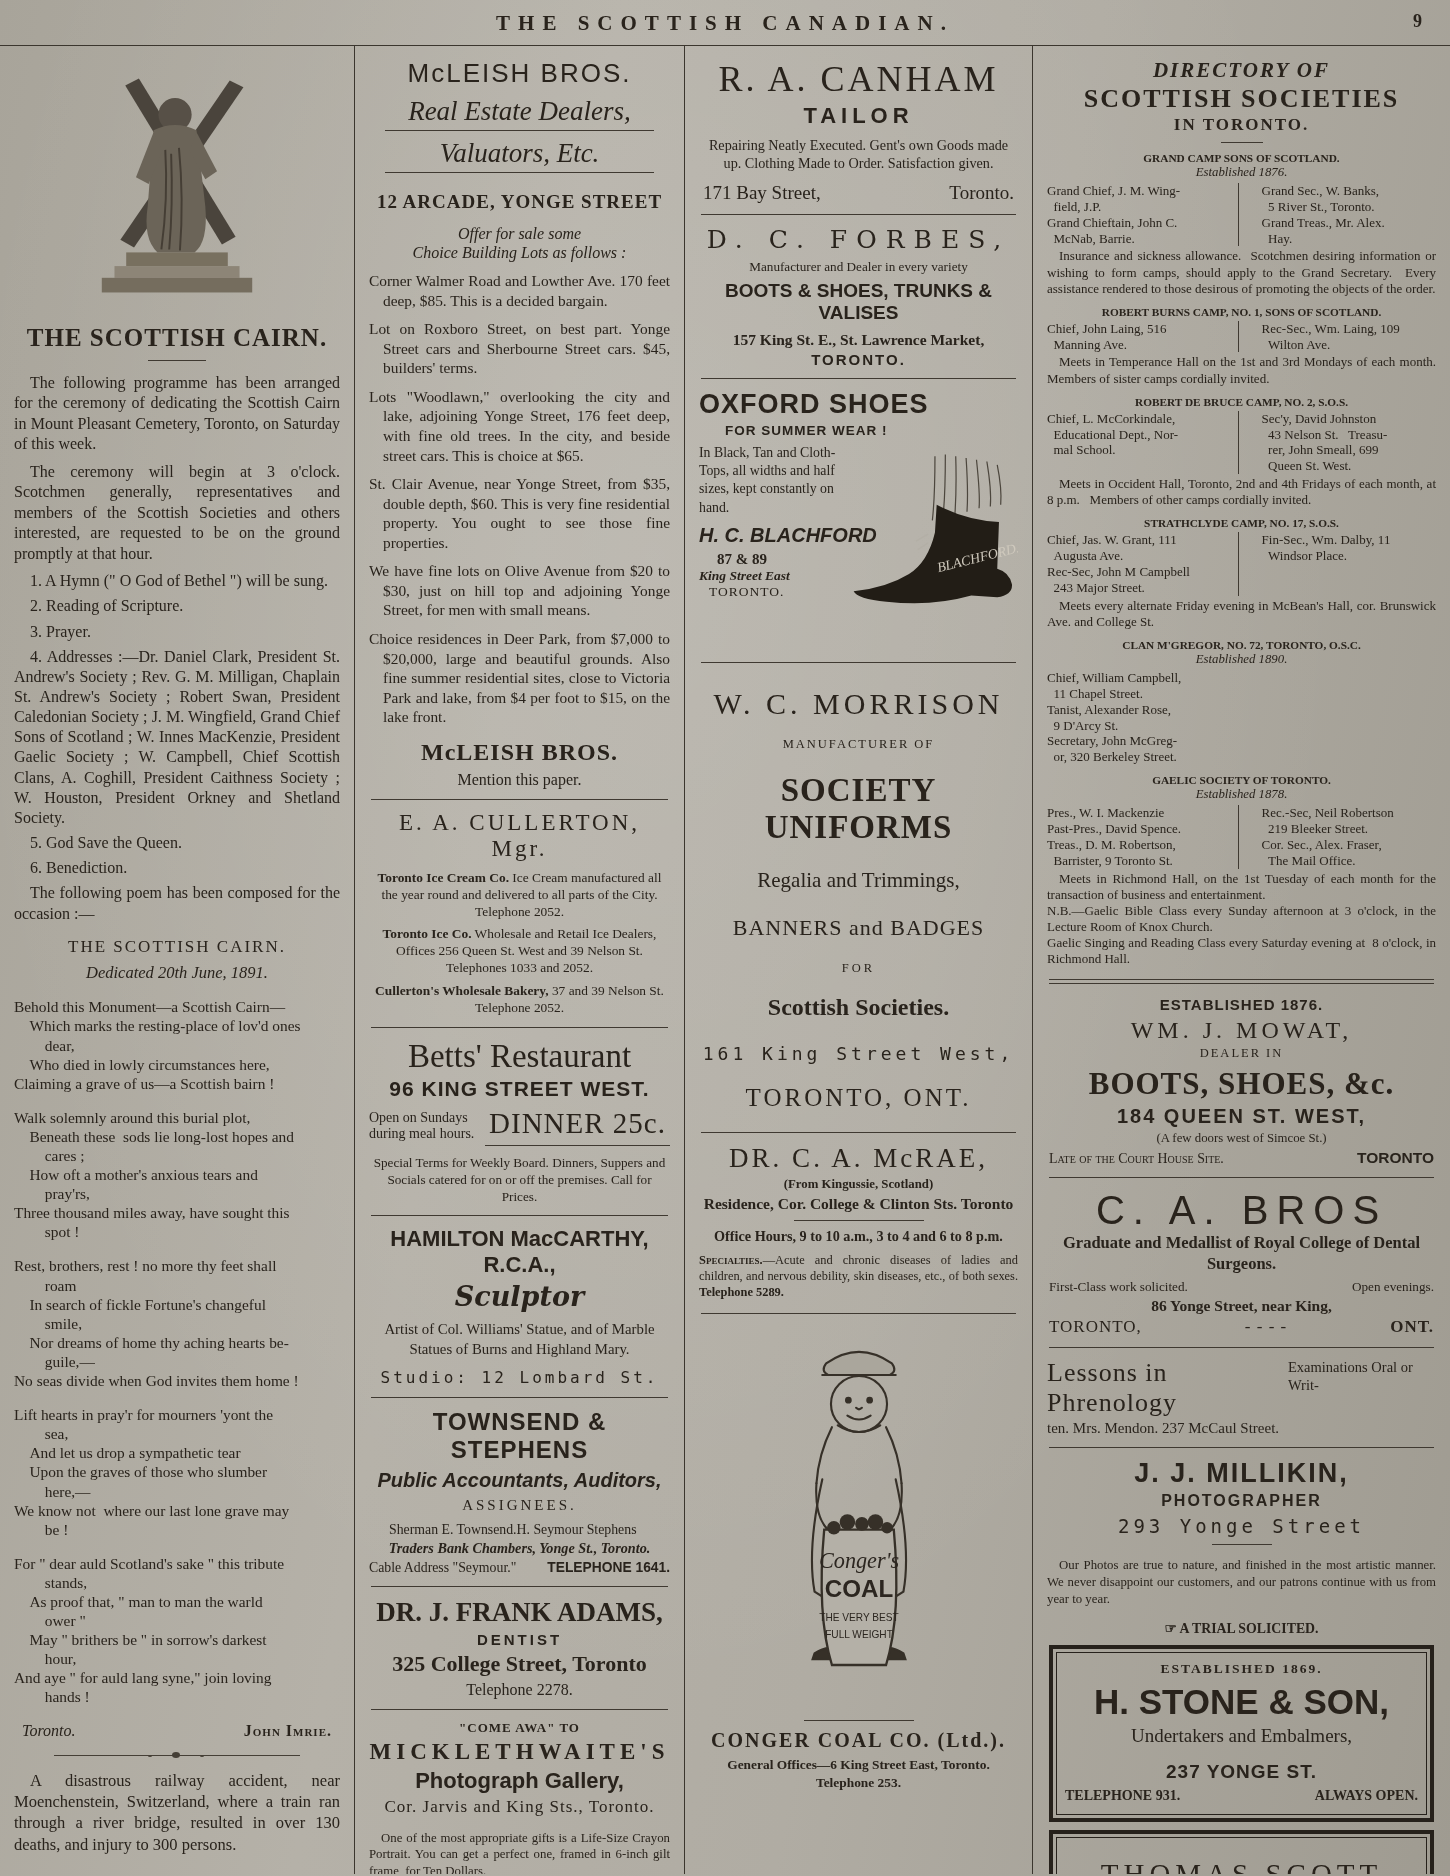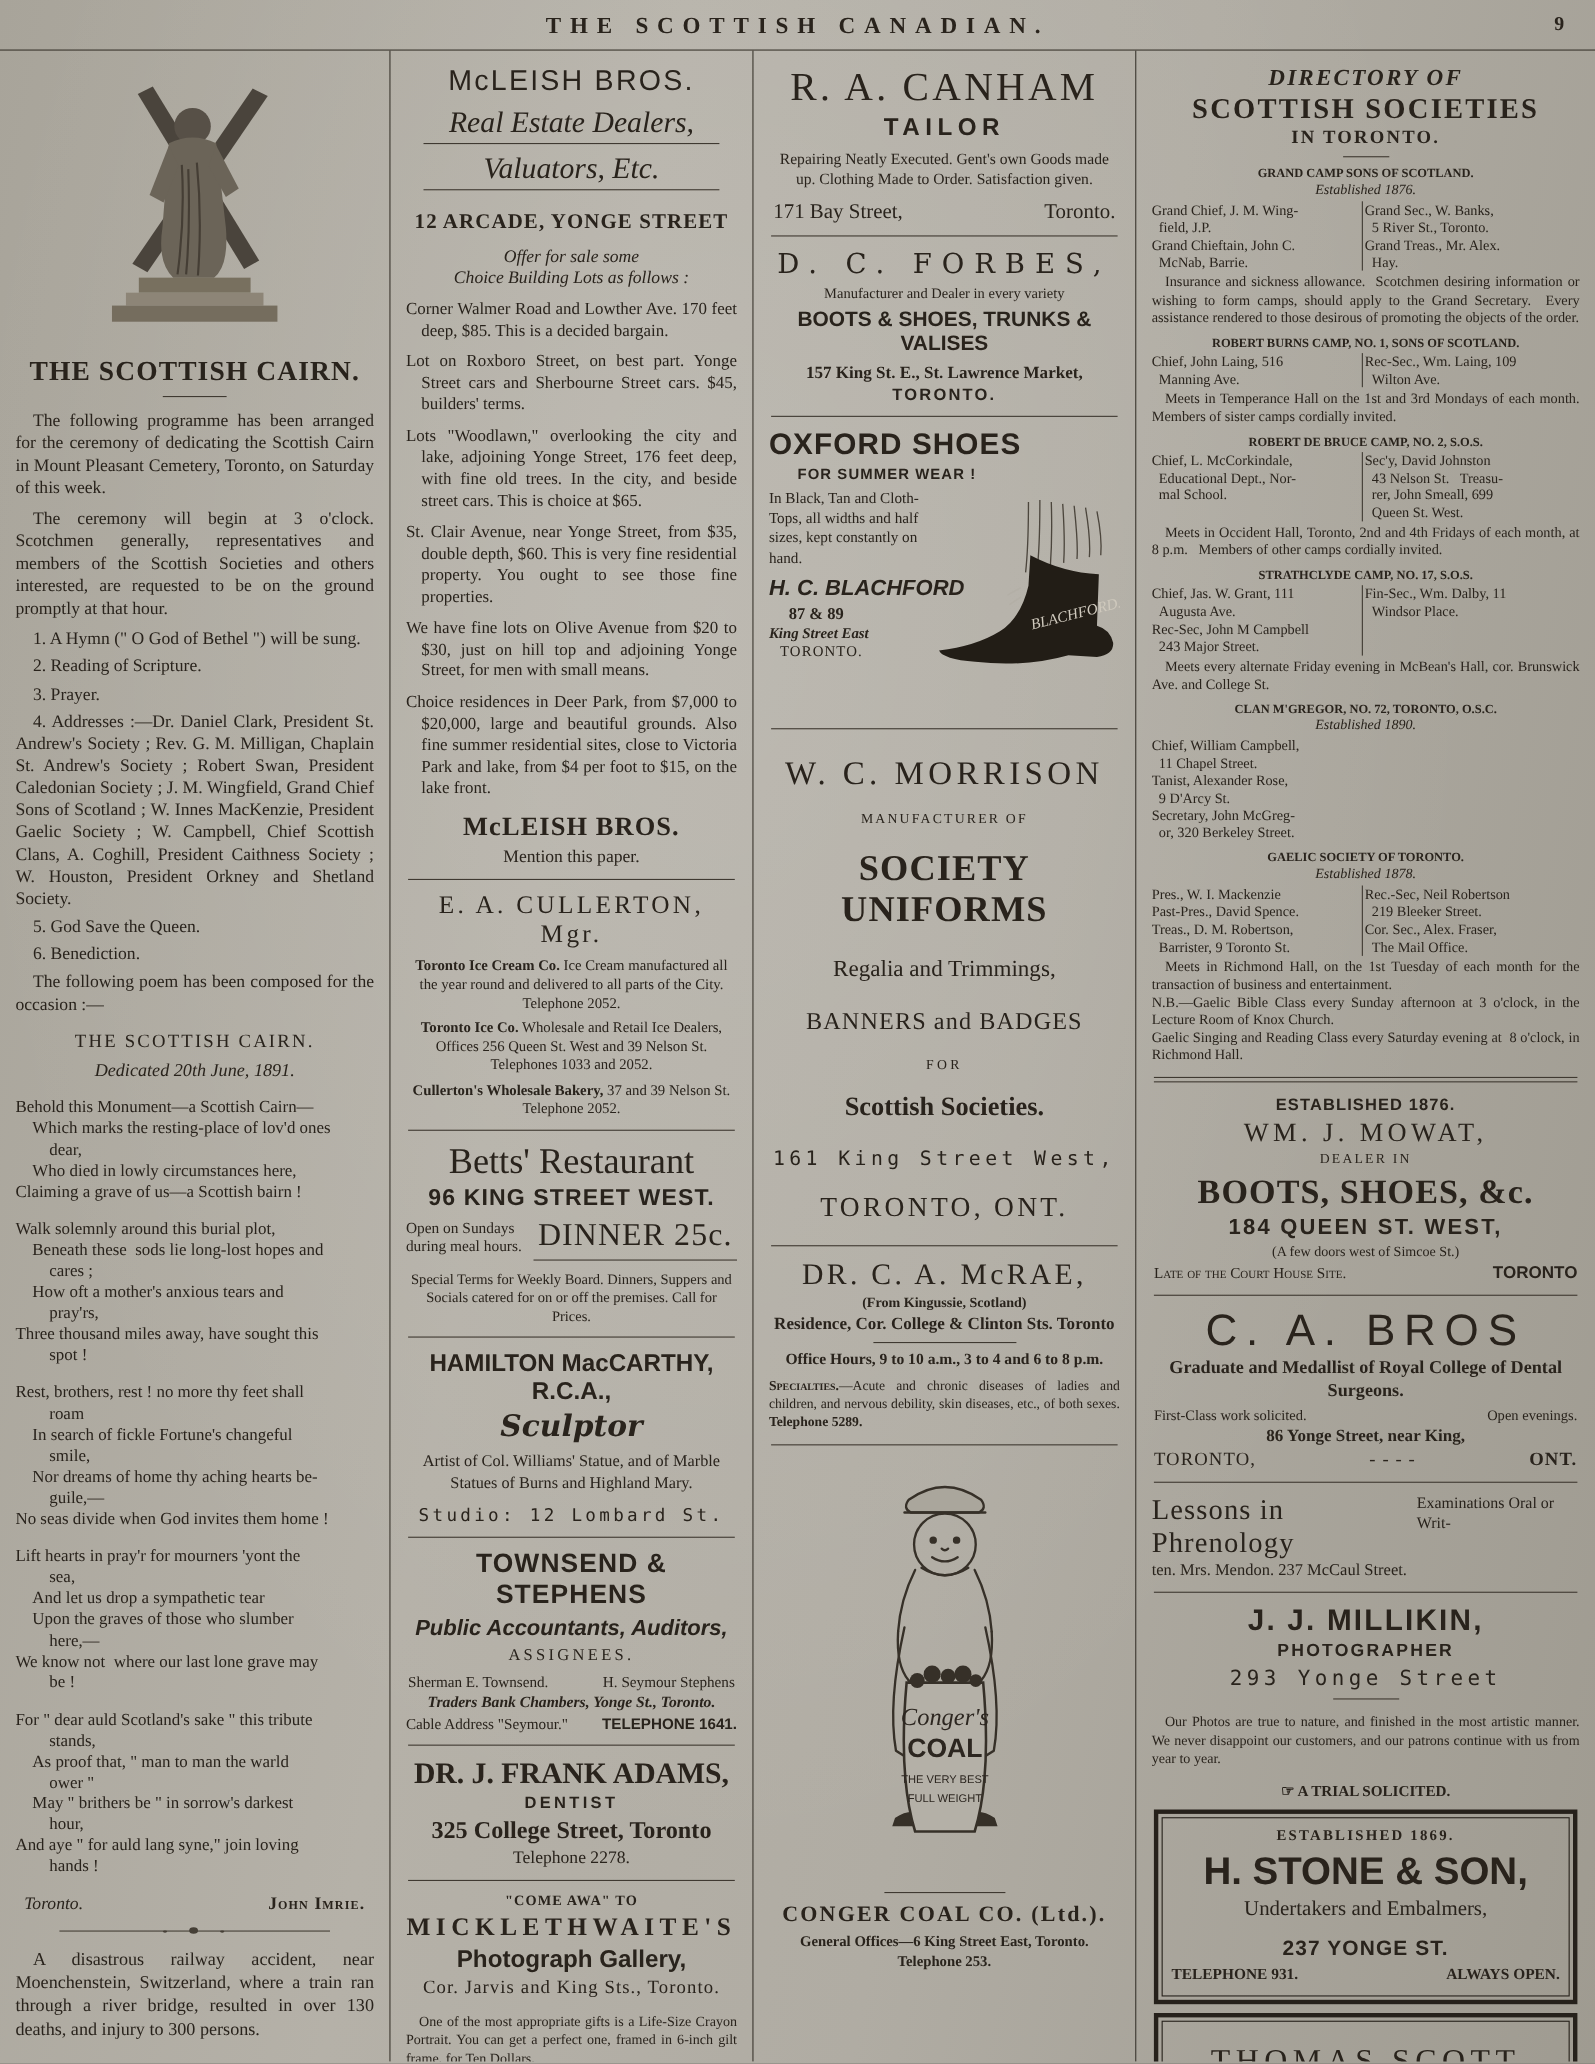--- a/index.html
+++ b/index.html
@@ -51,21 +51,21 @@
 .betts-open{font-size:14px;width:112px;line-height:1.2}
 .betts-dinner{font-size:29px;flex:1;text-align:center;letter-spacing:1px;border-bottom:1.4px solid #3f3931;padding-bottom:5px;margin-left:4px}
 .betts-terms{font-size:13.2px;text-align:center;line-height:1.3;margin-top:8px}
 .mac-name{font-size:22px;font-weight:bold;text-align:center;font-family:"Liberation Sans",sans-serif}
 .mac-title{font-size:27px;font-weight:bold;font-style:italic;text-align:center;margin:3px 0 8px;font-family:"DejaVu Serif",serif}
 .mac-desc{font-size:14.8px;text-align:center;line-height:1.3}
 .mac-studio{font-size:16px;text-align:center;letter-spacing:3px;margin:9px 0 2px;font-family:"DejaVu Sans Mono",monospace}
 .tow-name{font-size:24px;font-weight:bold;text-align:center;font-family:"Liberation Sans",sans-serif;letter-spacing:1px;margin-top:4px}
 .tow-l1{font-size:20px;font-weight:bold;font-style:italic;text-align:center;margin:5px 0;font-family:"Liberation Sans",sans-serif}
 .tow-l2{font-size:15px;letter-spacing:3px;text-align:center;margin-bottom:8px}
-.tow-partners{display:flex;justify-content:space-between;font-size:13.8px;margin:8px 2px 2px}
+.tow-partners{display:flex;font-size:13.8px;margin:8px 20px 2px}
 .tow-addr{font-size:14.2px;font-weight:bold;font-style:italic;text-align:center}
 .tow-cable{display:flex;justify-content:space-between;font-size:13.8px;margin-top:3px;align-items:baseline}
 .tow-phone{font-family:"Liberation Sans",sans-serif;font-weight:bold}
 .adams-name{font-size:27px;text-align:center;font-weight:bold;margin-top:4px}
 .adams-title{font-size:15px;letter-spacing:3px;text-align:center;font-family:"Liberation Sans",sans-serif;font-weight:bold;margin:3px 0}
 .adams-addr{font-size:22px;font-weight:bold;text-align:center;margin:3px 0}
 .adams-phone{font-size:16px;text-align:center;margin:4px 0 6px}
 .mick-come{font-size:13px;font-weight:bold;text-align:center;letter-spacing:1px;margin-top:6px}
 .mick-name{font-size:23px;letter-spacing:5px;text-align:center;font-weight:bold;margin:3px 0}
 .mick-gal{font-size:22px;font-weight:bold;text-align:center;font-family:"Liberation Sans",sans-serif}
@@ -114,21 +114,21 @@
 .con-phone{font-size:13.4px;font-weight:bold;text-align:center}
 
 .dir-h1{font-size:21px;font-weight:bold;font-style:italic;text-align:center;letter-spacing:2px;margin-top:2px}
 .dir-h2{font-size:26px;font-weight:bold;text-align:center;letter-spacing:2px;margin:1px 0}
 .dir-h3{font-size:17px;font-weight:bold;text-align:center;letter-spacing:2px}
 .dir-dash{width:42px;border-top:1.5px solid #3f3931;margin:7px auto 5px}
 .dir-title{font-size:11.3px;font-weight:bold;text-align:center;margin-top:9px}
 .dir-sub{font-size:12.8px;font-style:italic;text-align:center;margin:1px 0}
 .dir-row{display:flex;font-size:13px;line-height:1.22;margin:3px 0 2px}
 .dir-l{width:49%;padding-right:4px;white-space:pre-wrap}
-.dir-r{width:51%;padding-left:2px;border-left:1px solid #3f3931;white-space:pre-wrap}
+.dir-r{width:51%;padding-left:23px;border-left:1px solid #3f3931;white-space:pre-wrap}
 .dir-note{font-size:13px;line-height:1.24;text-align:justify;white-space:pre-wrap;text-indent:12px}
 .mow-est{font-size:15px;font-weight:bold;text-align:center;letter-spacing:1px;font-family:"Liberation Sans",sans-serif;margin-top:2px}
 .mow-name{font-size:24px;text-align:center;letter-spacing:4px;margin:4px 0 2px}
 .mow-dealer{font-size:12.5px;text-align:center;letter-spacing:2px}
 .mow-big{font-size:31px;font-weight:bold;text-align:center;letter-spacing:1px;margin:5px 0 3px}
 .mow-addr{font-size:20px;font-weight:bold;text-align:center;letter-spacing:2px;font-family:"Liberation Sans",sans-serif}
 .mow-paren{font-size:12.8px;text-align:center;margin:3px 0}
 .mow-row{display:flex;justify-content:space-between;font-size:13.8px;margin:3px 2px 2px;align-items:baseline}
 .mow-late{font-variant:small-caps}
 .mow-city{font-family:"Liberation Sans",sans-serif;font-weight:bold;font-size:15.5px}

